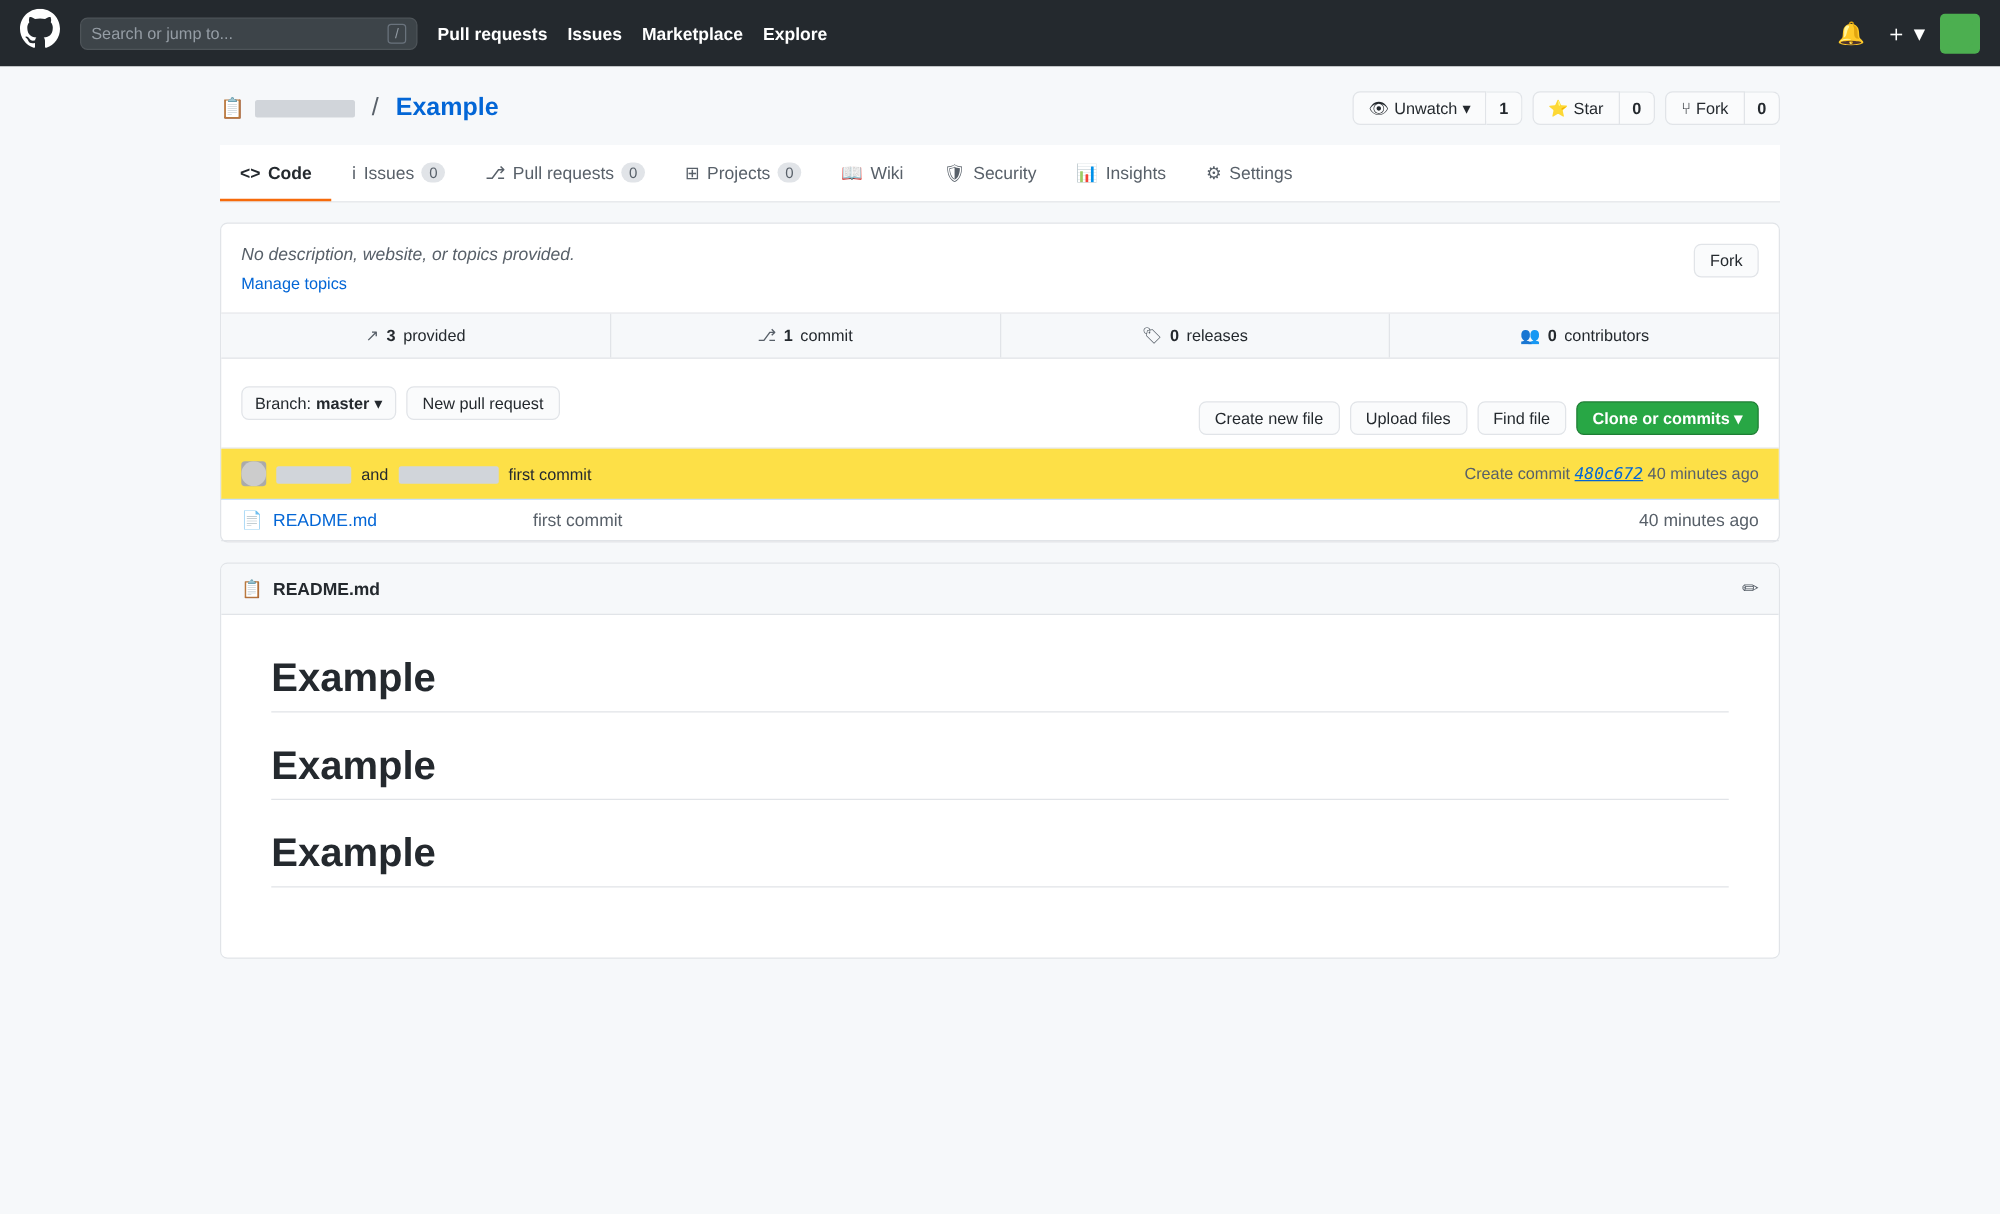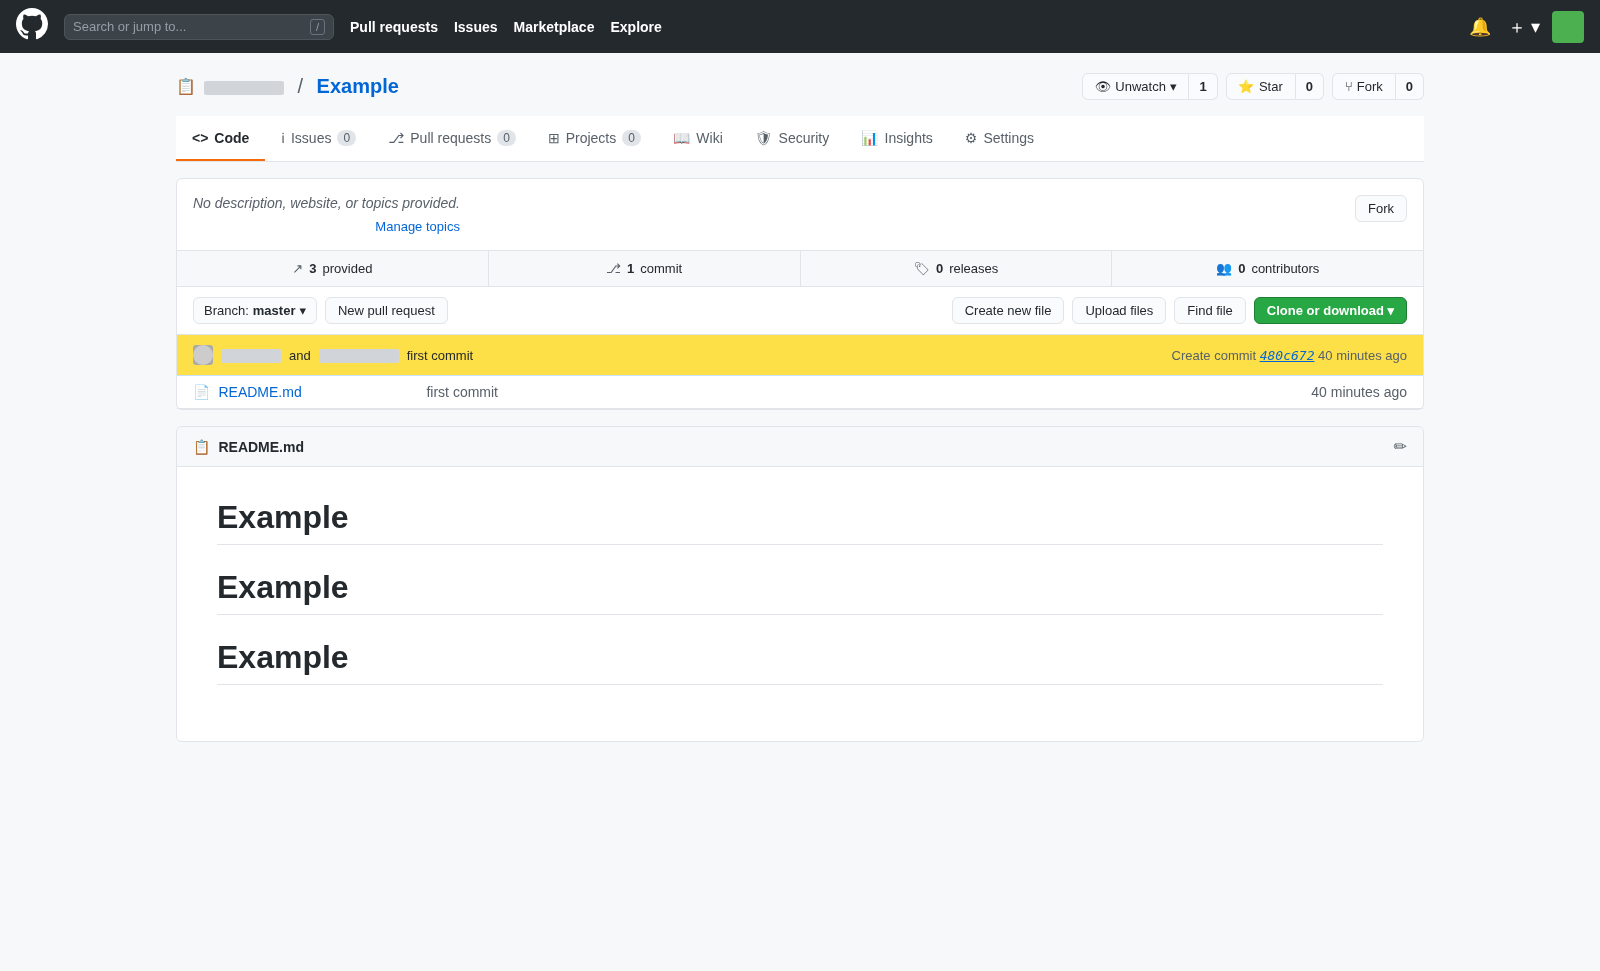--- a/index.html
+++ b/index.html
@@ -215,21 +215,20 @@
       color: #586069;
       font-style: italic;
       font-size: 14px;
     }
     .manage-topics {
       color: #0366d6;
       text-decoration: none;
       font-size: 13px;
       display: block;
       margin-top: 8px;
-      text-align: right;
     }
 
     
     .stats-row {
       display: flex;
       border-bottom: 1px solid #e1e4e8;
       background: #f6f8fa;
     }
     .stat-item {
       flex: 1;
@@ -250,21 +249,21 @@
 
     
     .file-toolbar {
       display: flex;
       align-items: center;
       justify-content: space-between;
       padding: 10px 16px;
       border-bottom: 1px solid #e1e4e8;
     }
     .toolbar-left { display: flex; align-items: center; gap: 8px; }
-    .toolbar-right { display: flex; align-items: center; gap: 8px; }
+    .toolbar-right { display: flex; align-items: center; gap: 8px; margin-top: 24px; }
     .branch-selector {
       display: flex;
       align-items: center;
       gap: 4px;
       background: #fafbfc;
       border: 1px solid #e1e4e8;
       border-radius: 6px;
       padding: 5px 10px;
       font-size: 13px;
       cursor: pointer;
@@ -504,21 +503,21 @@
           <span>Branch: </span>
           <strong>master</strong>
           <span>▾</span>
         </div>
         <button class="btn">New pull request</button>
       </div>
       <div class="toolbar-right">
         <button class="btn">Create new file</button>
         <button class="btn">Upload files</button>
         <button class="btn">Find file</button>
-        <button class="btn btn-green">Clone or download ▾</button>
+        <button class="btn btn-green">Clone or commits ▾</button>
       </div>
     </div>
 
     <div class="commit-row">
       <div class="commit-avatar">
         <svg width="20" height="20" viewBox="0 0 20 20">
             <circle cx="10" cy="10" r="10" fill="#ccc"></circle>
           </svg>
       </div>
       <span class="commit-user">

